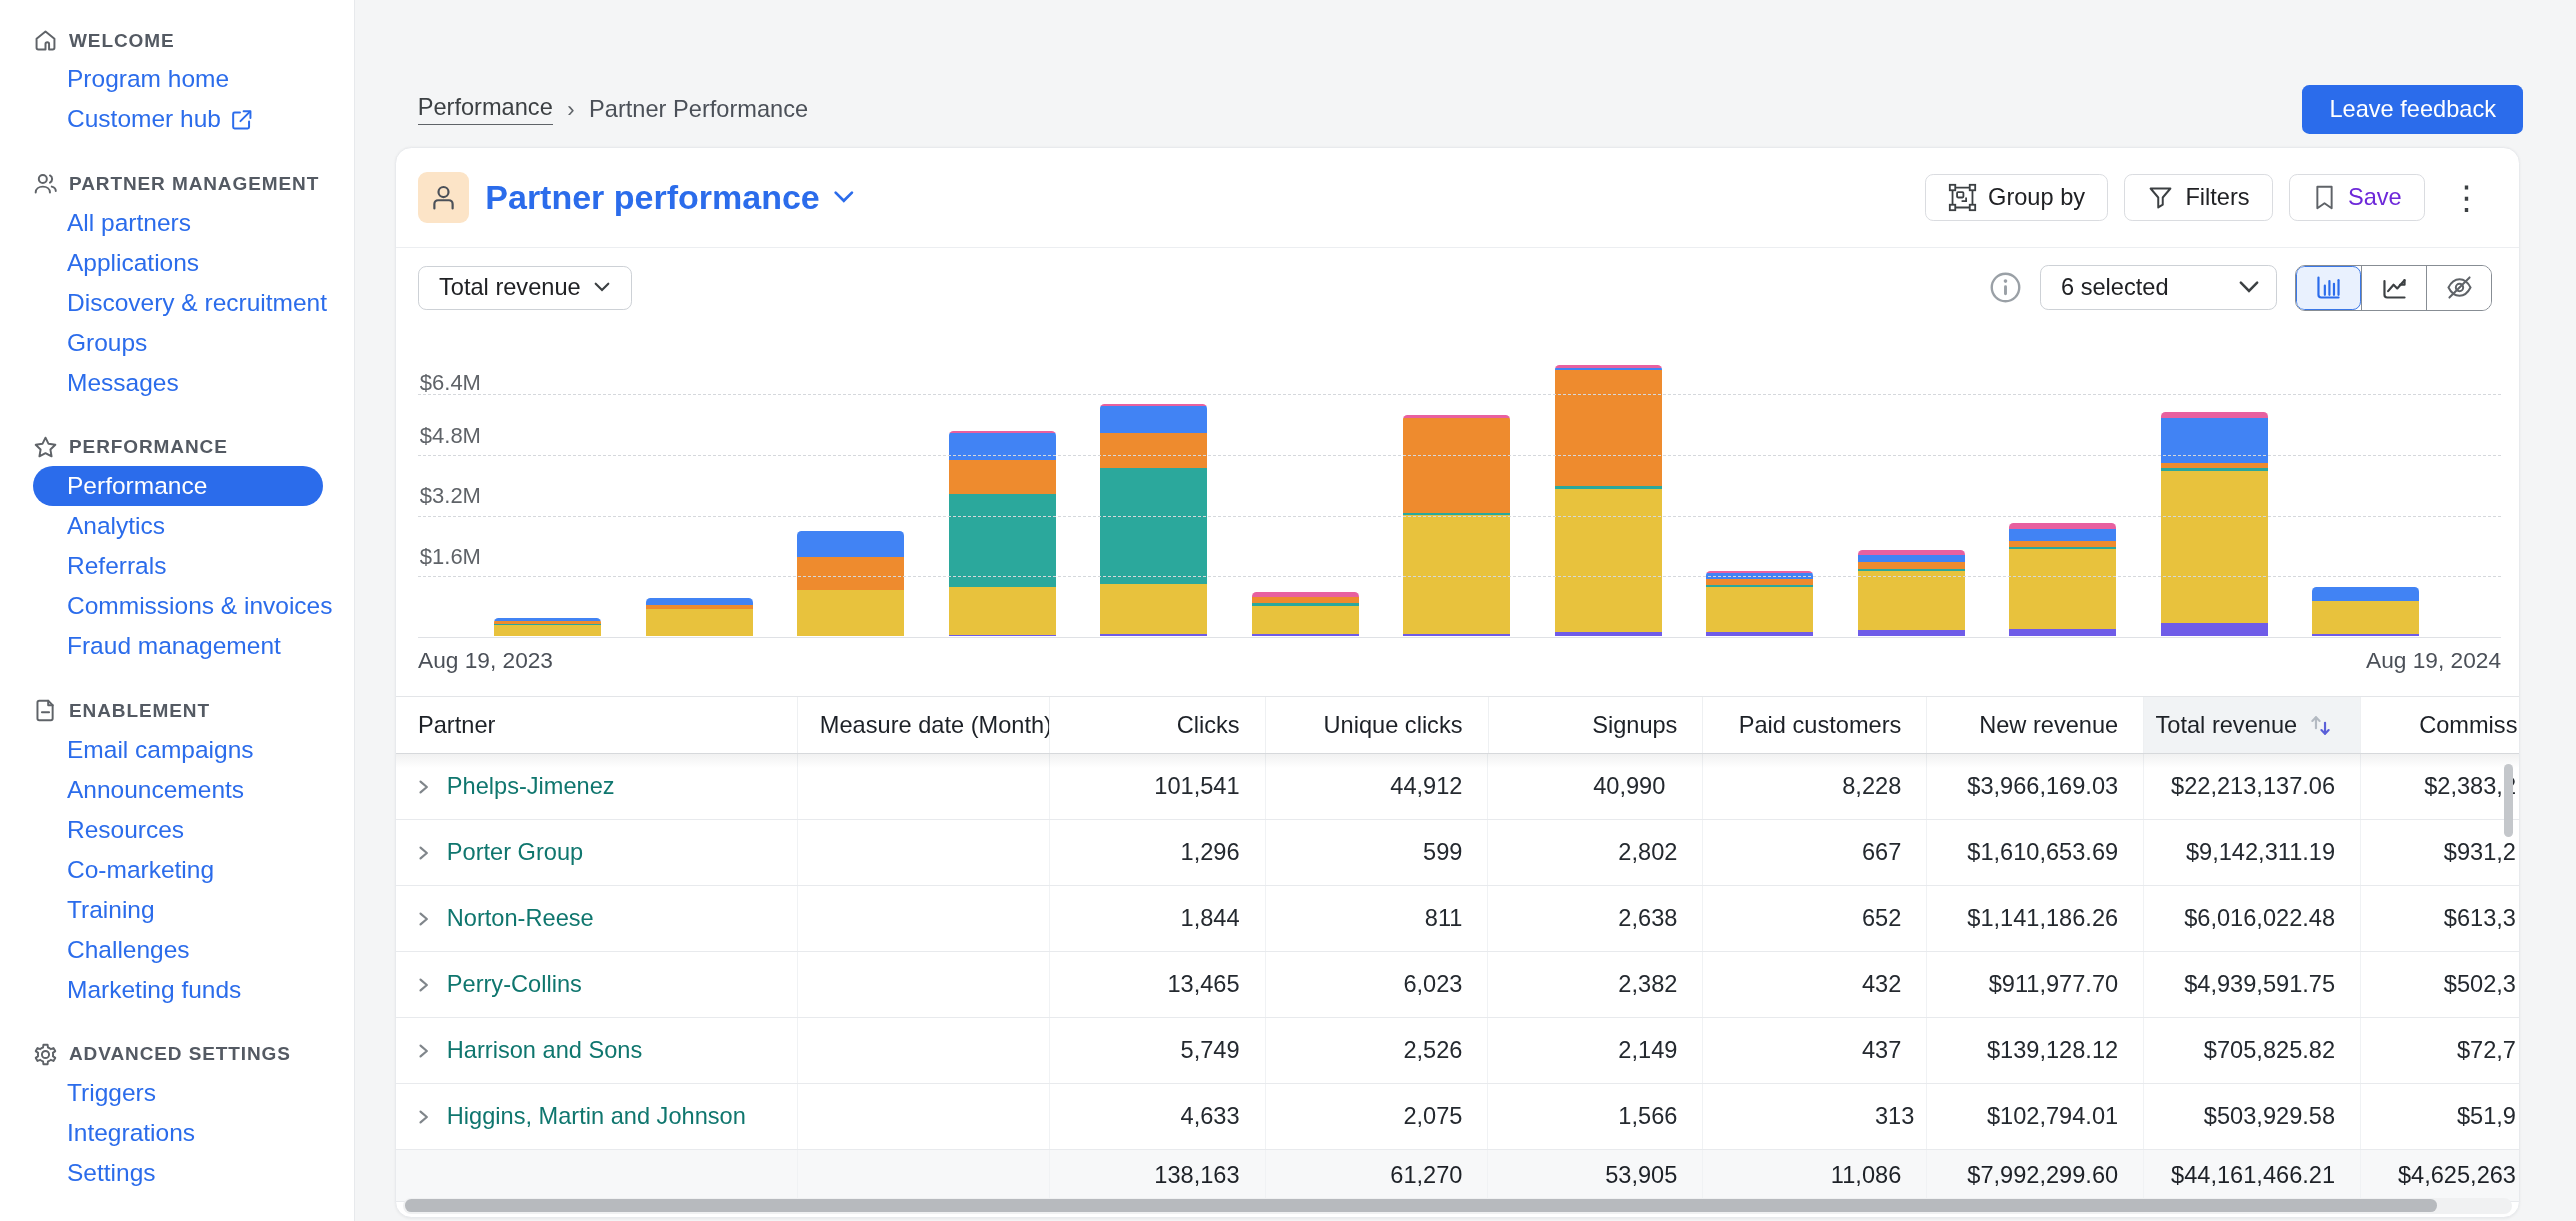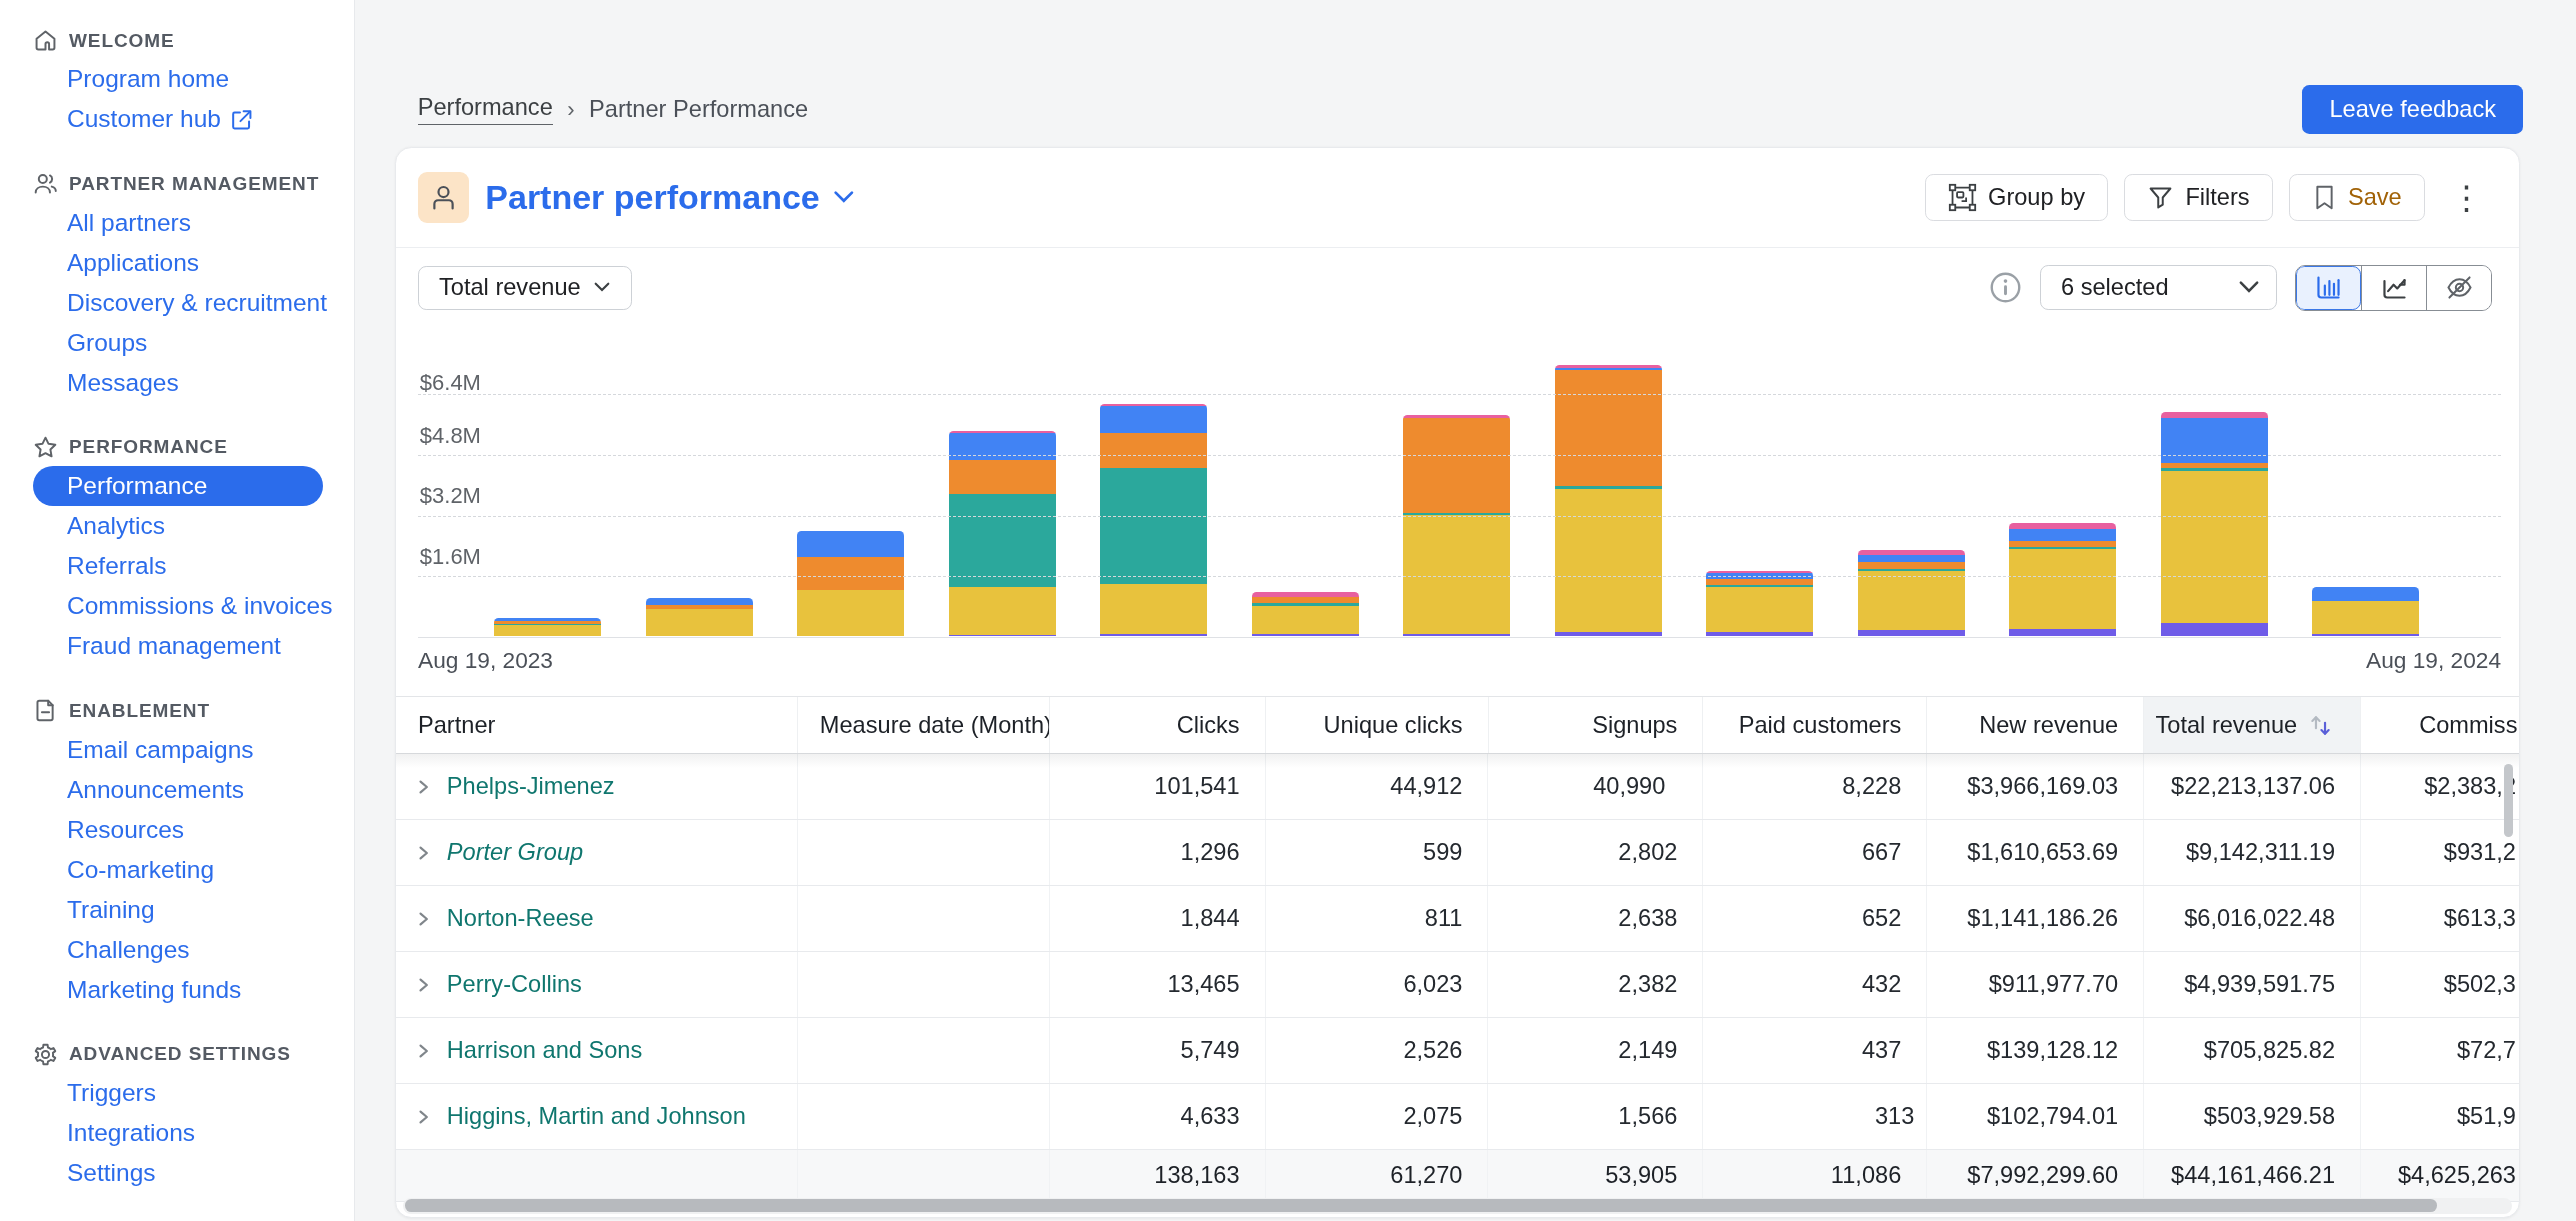--- a/index.html
+++ b/index.html
@@ -73,21 +73,21 @@
     display: flex; align-items: center; gap: 12.7px; cursor: pointer;
   }
   .toolbar { display: flex; align-items: center; gap: 16.3px; }
   .btn-outline {
     display: flex; align-items: center; gap: 11px;
     background: #fff; border: 1.8px solid #dadce0; border-radius: 8.2px;
     height: 47px; padding: 0 22px;
     font-size: 23.6px; font-weight: 500; color: #202124; cursor: pointer;
     font-family: "Liberation Sans", sans-serif;
   }
-  .btn-outline.muted { color: #a16207; }
+  .btn-outline.muted { color: #6d28d9; }
   .kebab { font-size: 33px; color: #3c4043; padding: 0 9px; cursor: pointer; letter-spacing: 0; line-height: 47px; }
 
   
   .controls {
     margin: 18px 27px 0 22px; height: 44px;
     display: flex; align-items: center; justify-content: space-between;
   }
   .chip {
     display: flex; align-items: center; gap: 12.7px;
     border: 1.8px solid #cdd1d6; border-radius: 8.2px; background: #fff;
@@ -601,21 +601,21 @@
               <span>$3,966,169.03</span>
             </div>
             <div class="td al-right" style="width: 217px; padding-right: 25px;">
               <span>$22,213,137.06</span>
             </div>
             <div class="td al-right" style="width: 310px; padding-right: 154px;">
               <span>$2,383,2</span>
             </div>
           </div>
           <div class="trow body-row">
-            <div class="td al-left" style="width: 402px; padding-left: 20px; font-style: italic;">
+            <div class="td al-left" style="width: 402px; padding-left: 20px;">
               <span class="row-chevron">
                 <svg width="16.3" height="20" viewBox="0 0 18 22" fill="none" stroke="#80868b" stroke-width="2.4" stroke-linecap="round" stroke-linejoin="round">
                   <path d="M5 5l7 6-7 6"></path>
                 </svg>
               </span>
               <span class="partner-link">Porter Group</span>
             </div>
             <div class="td al-left" style="width: 252px; padding-left: 22px;">
               <span></span>
             </div>

